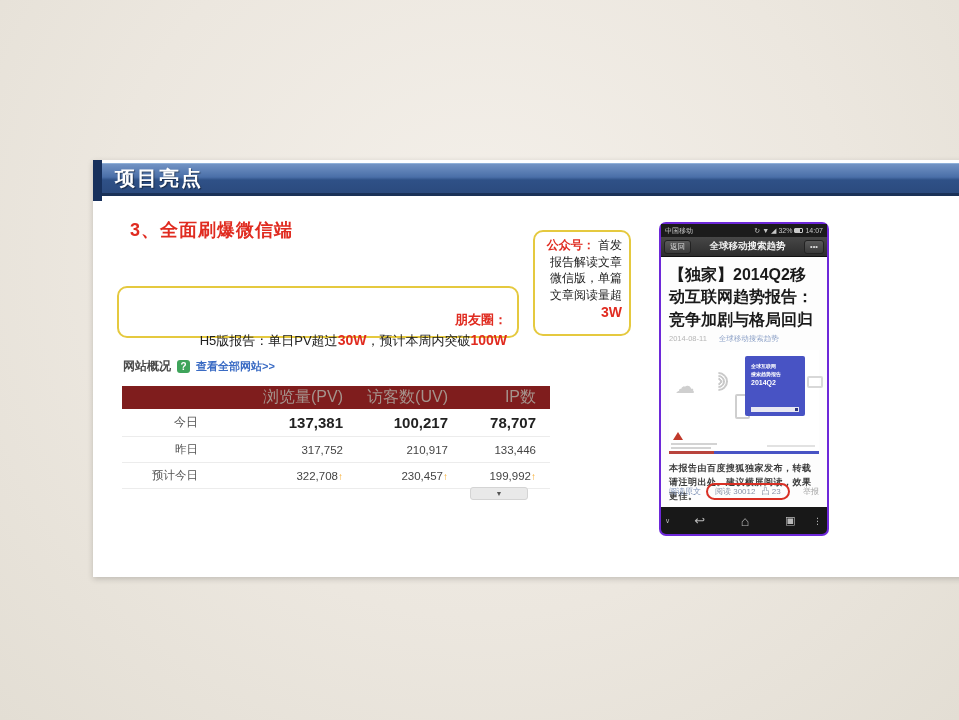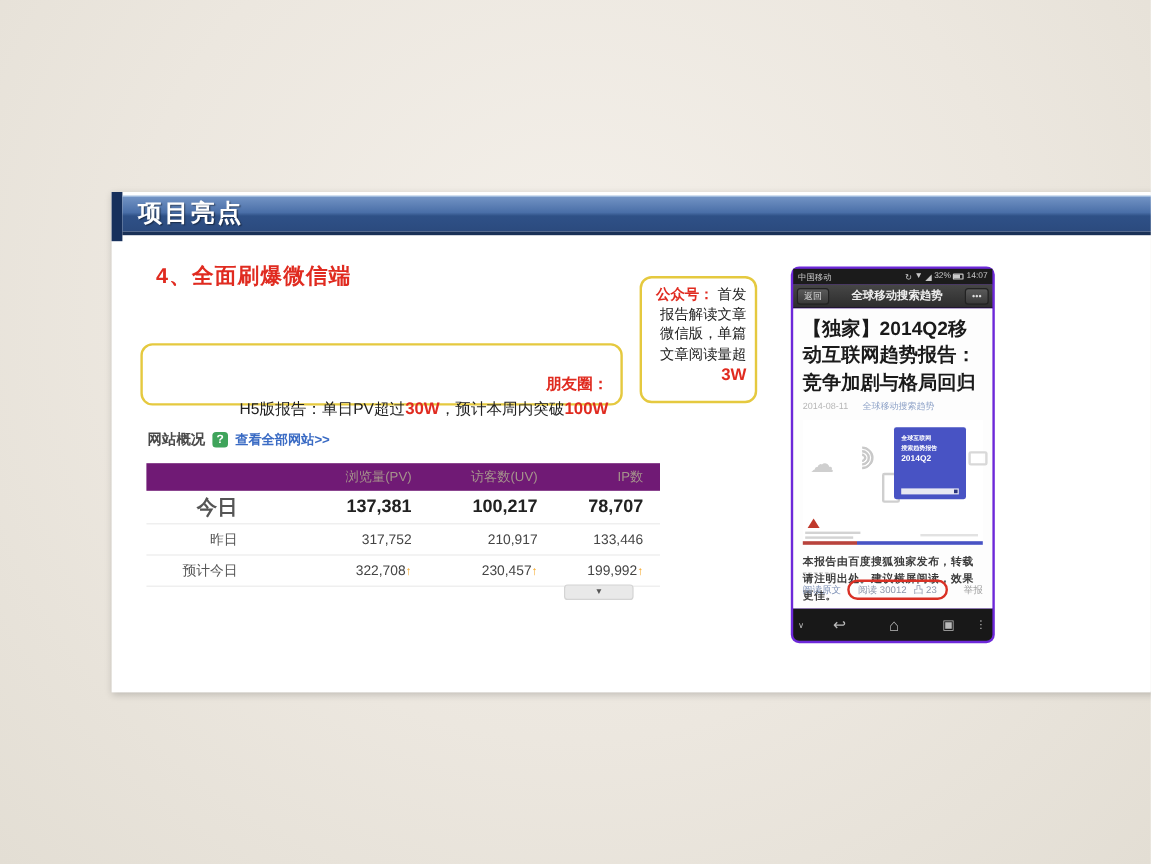--- a/index.html
+++ b/index.html
@@ -34,21 +34,21 @@
   
   .site-row { position:absolute; left:30px; top:198px; display:flex; align-items:center; gap:6px; }
   .site-label { font-size:12px; font-weight:bold; color:#4a4a4a; }
   .help-ic { width:13px; height:13px; background:#3fa45b; color:#fff; border-radius:3px;
              font-size:10px; font-weight:bold; text-align:center; line-height:13px; }
   .site-link { font-size:11px; color:#3a6bc4; font-weight:bold; cursor:pointer; }
   
   .stats { position:absolute; left:29px; top:226px; width:428px; font-size:11.5px; color:#444; }
   .trow { display:grid; grid-template-columns:90px 145px 105px 88px; align-items:center; }
   .trow > div { text-align:right; padding-right:14px; }
-  .thead { background:#701a75; color:#a5938c; height:23px; font-size:11px; }
+  .thead { background:#7f1d1d; color:#a5938c; height:23px; font-size:16px; }
   .r-today { height:28px; font-size:15px; font-weight:bold; color:#222; border-bottom:1px solid #ececec; }
   .r-plain { height:26px; border-bottom:1px solid #ececec; }
   .up { color:#f5a623; font-weight:bold; font-size:10px; }
   .expand-btn { position:absolute; left:377px; top:327px; width:58px; height:13px;
     background:#e9e9e9; border:1px solid #d4d4d4; border-radius:3px;
     font-size:7px; color:#555; text-align:center; line-height:11px; cursor:pointer; }
   
   .phone { position:absolute; left:566px; top:62px; width:170px; height:314px;
     background:#6d28d9; border-radius:7px; padding:2px; display:flex; flex-direction:column; }
   .p-status { height:13px; background:#1b1b1b; color:#c9c9c9; font-size:7px;
@@ -105,21 +105,21 @@
   .nav-more { font-size:9px; flex:0 0 10px; }
 </style>
 </head>
 <body>
 
 <div class="slide">
 
   <div class="hdr-accent"></div>
   <div class="hdr-bar">项目亮点</div>
 
-  <div class="sec-title">4、全面刷爆微信端</div>
+  <div class="sec-title">3、全面刷爆微信端</div>
 
   <div class="ybox moments">
     <div>
       <span class="red-b">朋友圈：</span>
     </div>
     <div>
       <span class="blk">H5版报告：单日PV超过</span><span class="hl">30W</span><span class="blk">，预计本周内突破</span><span class="hl">100W</span>
     </div>
   </div>
 
@@ -135,21 +135,21 @@
   </div>
 
   <div class="stats">
     <div class="trow thead">
       <div></div>
       <div>浏览量(PV)</div>
       <div>访客数(UV)</div>
       <div>IP数</div>
     </div>
     <div class="trow r-today">
-      <div style="font-size:17px;font-weight:bold;color:#555;">今日</div>
+      <div style="font-size:12px;font-weight:normal;color:#555;">今日</div>
       <div>137,381</div>
       <div>100,217</div>
       <div>78,707</div>
     </div>
     <div class="trow r-plain">
       <div style="color:#555;">昨日</div>
       <div>317,752</div>
       <div>210,917</div>
       <div>133,446</div>
     </div>

